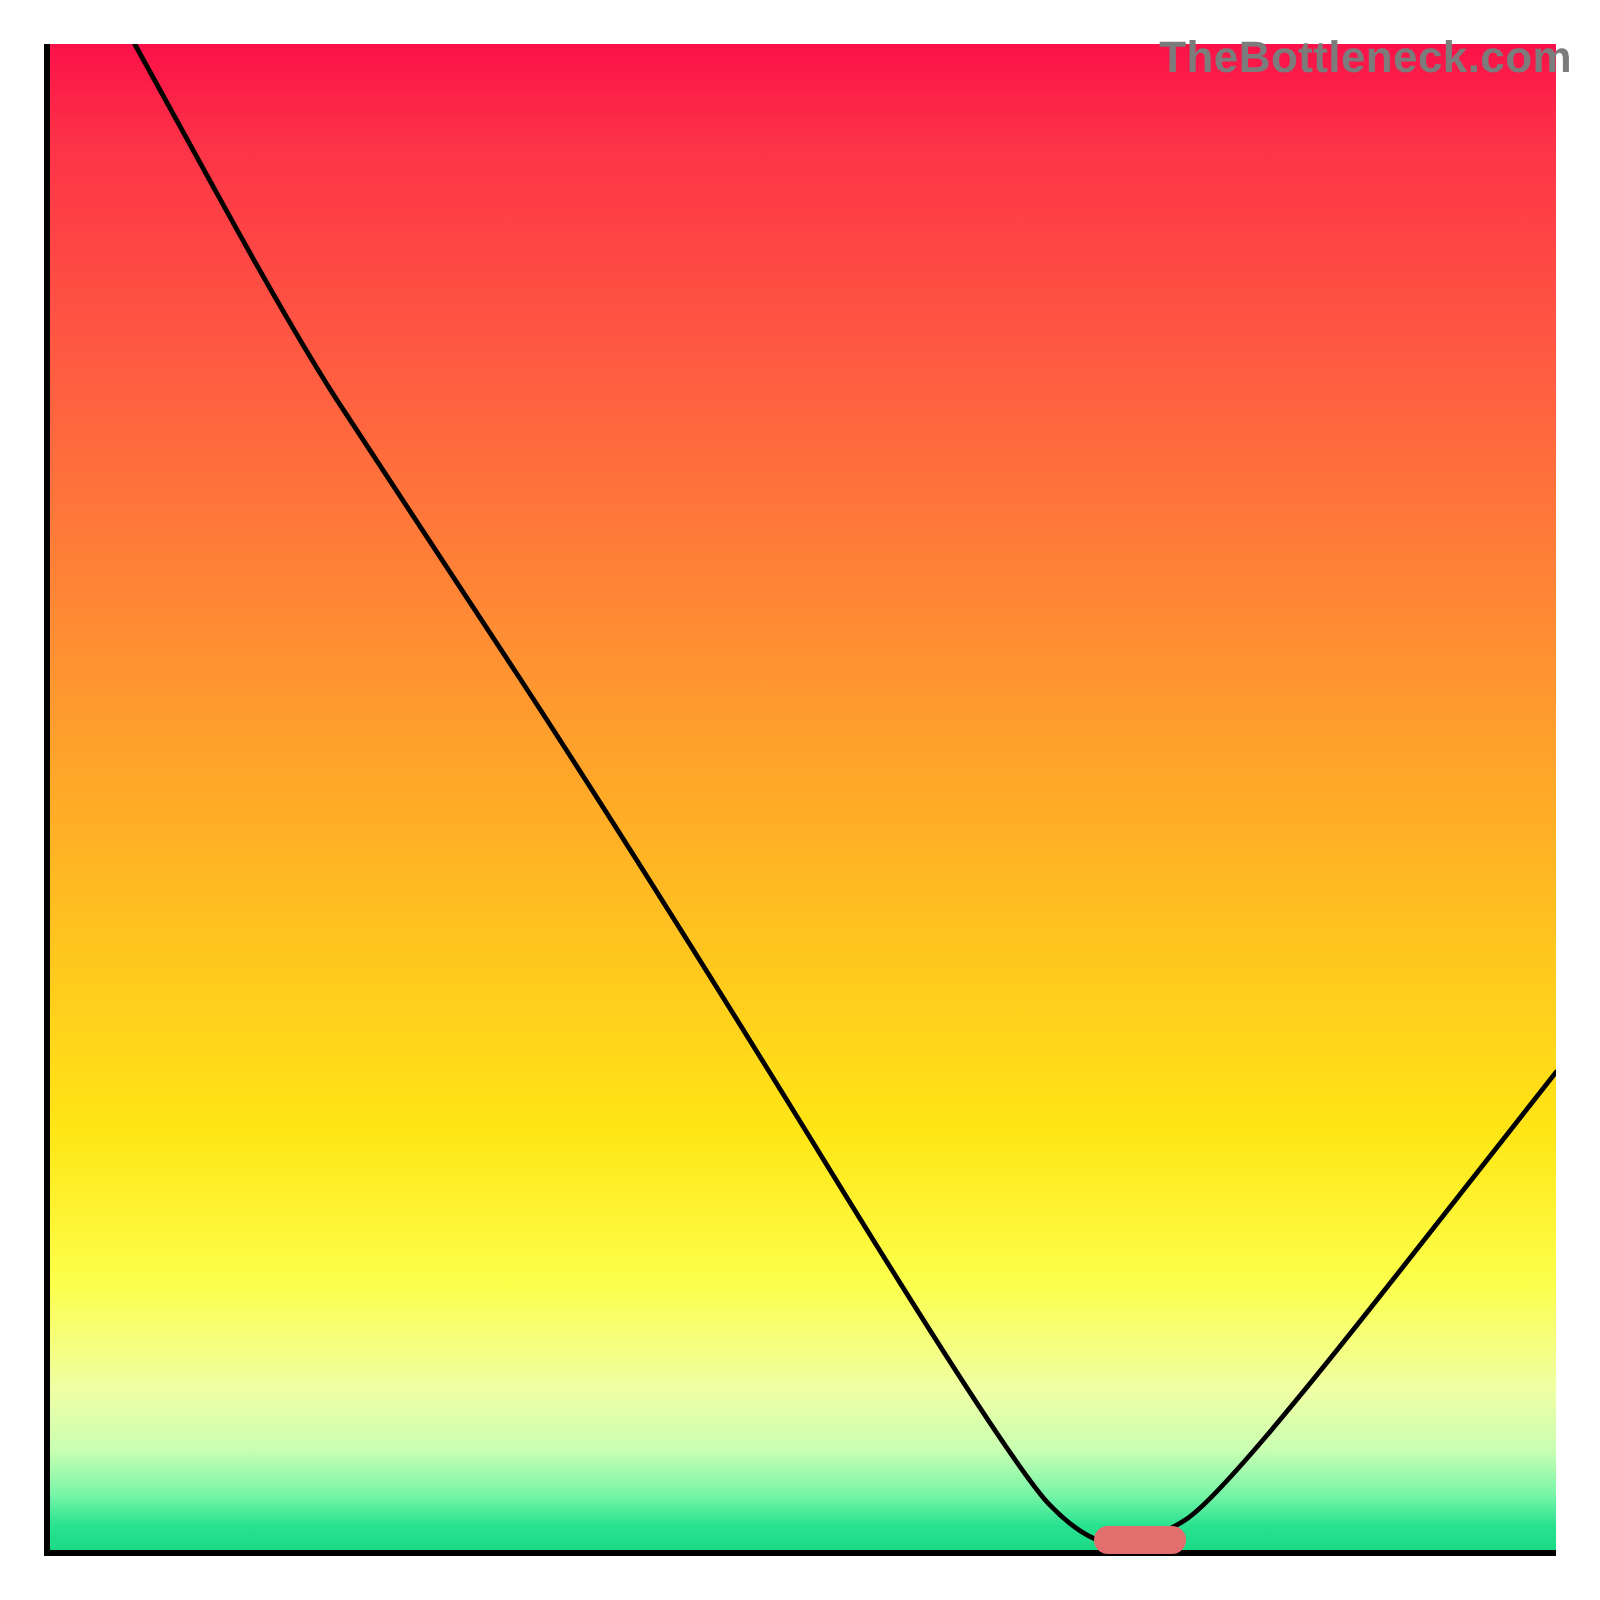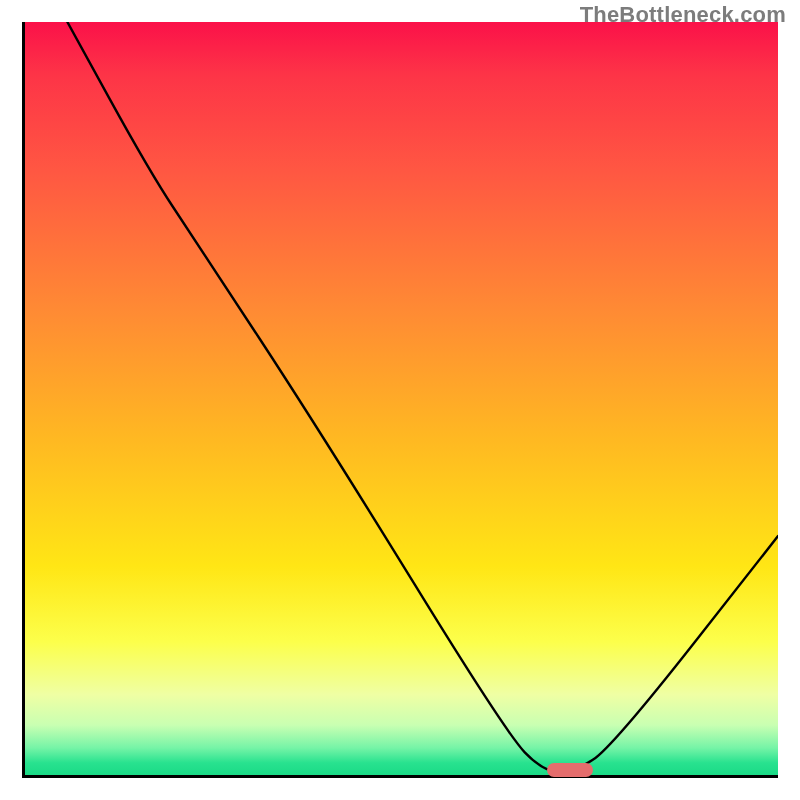--- a/index.html
+++ b/index.html
@@ -11,21 +11,21 @@
     font-family: Arial, Helvetica, sans-serif;
     overflow: hidden;
   }
   .viewport {
     position: relative;
     width: 800px;
     height: 800px;
   }
   .watermark {
     position: absolute;
-    top: 2px;
+    top: 16px;
     right: 14px;
     font-size: 22px;
     font-weight: 600;
     color: #7c7c7c;
     letter-spacing: 0.2px;
     z-index: 5;
   }
   .plot-area {
     position: absolute;
     left: 22px;

